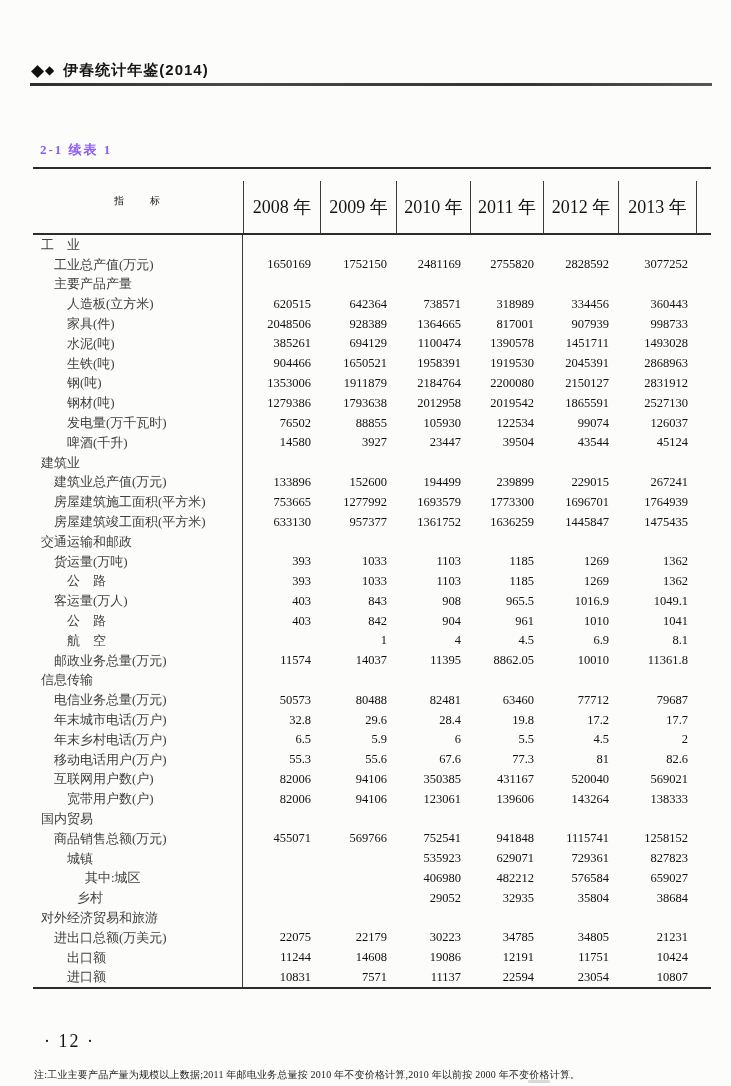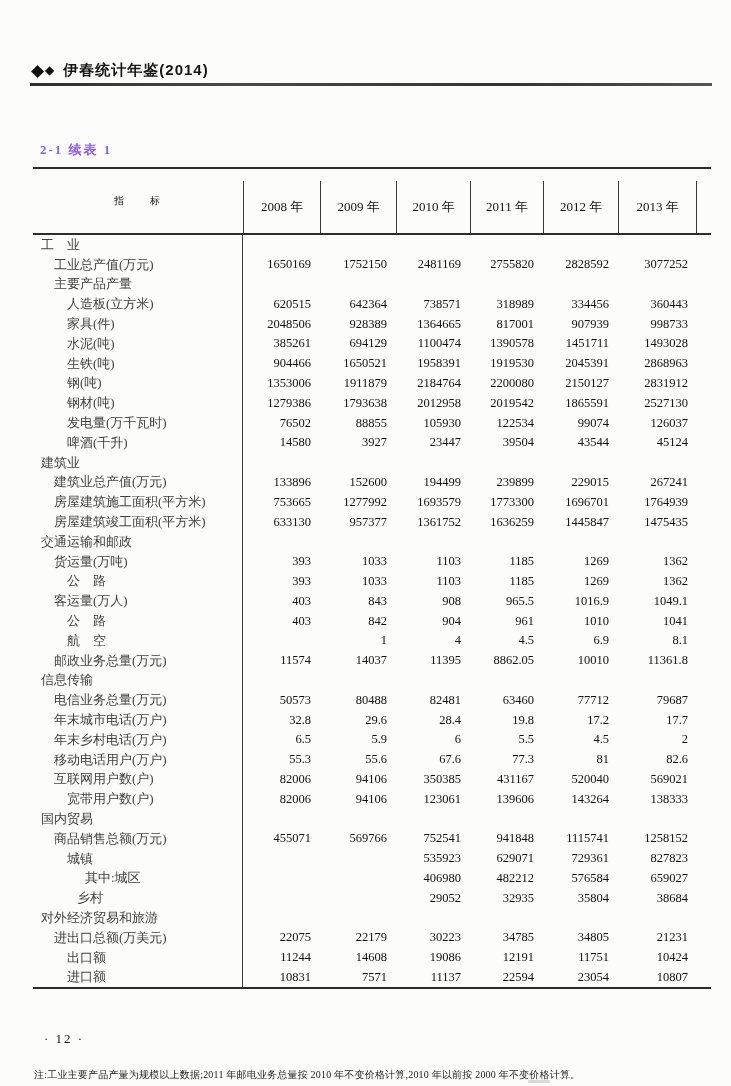--- a/index.html
+++ b/index.html
@@ -34,21 +34,21 @@
   .thead{
     display:grid;grid-template-columns:210px 77px 76px 74px 73px 75px 79px 14px;
     height:64px;border-bottom:2px solid #2c2c2c;
   }
   .hcell-indicator{
     display:flex;align-items:center;justify-content:center;
     font-size:10px;letter-spacing:2px;color:#141414;
   }
   .hcell{
     display:flex;align-items:center;justify-content:center;
-    font-size:13px;color:#141414;border-left:1px solid #3a3a3a;margin-top:12px;
+    font-size:18px;color:#141414;border-left:1px solid #3a3a3a;margin-top:12px;
   }
   .hcell:nth-last-child(2){border-right:1px solid #3a3a3a;}
   .hphantom{border:none;}
   .tbody{width:678px;}
   .trow{
     display:grid;grid-template-columns:210px 77px 76px 74px 73px 75px 79px 14px;
     height:19.8px;align-items:center;
   }
   .lcell{
     height:100%;display:flex;align-items:center;
@@ -65,21 +65,21 @@
     font-variant-numeric:tabular-nums;white-space:nowrap;
   }
   .vphantom{}
   
   .table-note{
     position:absolute;left:34px;top:1068px;width:676px;
     font-size:10px;color:#1c1c1c;letter-spacing:0.2px;white-space:nowrap;
   }
   .page-number{
     position:absolute;left:44px;top:1031px;
-    font-size:13px;color:#141414;letter-spacing:2px;
+    font-size:18px;color:#141414;letter-spacing:2px;
   }
   .scan-artifact-dot{
     position:absolute;left:512px;top:1071px;width:4px;height:4px;
     background:#9a9a9a;border-radius:2px;opacity:.7;
   }
   .scan-artifact-bar{
     position:absolute;left:528px;top:1080px;width:22px;height:3px;
     background:#c6c6c6;border-radius:1px;opacity:.65;
   }
 </style>

